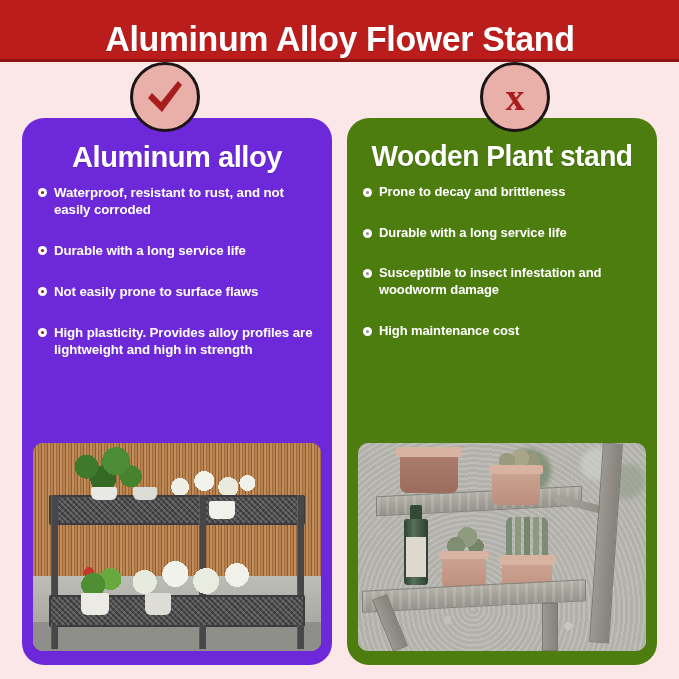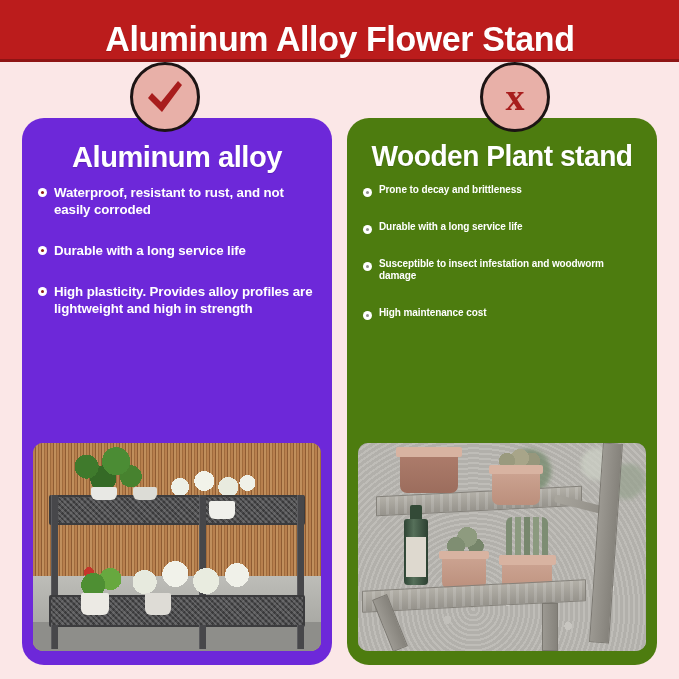--- a/index.html
+++ b/index.html
@@ -76,21 +76,21 @@
   .bullet-item {
     position: relative;
     padding-left: 18px;
     margin-bottom: 24px;
     color: #ffffff;
     font-size: 13.3px;
     font-weight: bold;
     line-height: 1.28;
     letter-spacing: -0.1px;
   }
-  .panel-right .bullet-item { font-size: 10px; }
+  .panel-right .bullet-item { font-size: 13px; }
   .bullet-dot {
     position: absolute;
     left: 2px;
     top: 4px;
     width: 9px;
     height: 9px;
     border-radius: 50%;
     background: #ffffff;
   }
   .bullet-dot::after {
@@ -270,20 +270,24 @@
     <li class="bullet-item">
       <span class="bullet-dot"></span>
       <span>Waterproof, resistant to rust, and not easily corroded</span>
     </li>
     <li class="bullet-item">
       <span class="bullet-dot"></span>
       <span>Durable with a long service life</span>
     </li>
     <li class="bullet-item">
       <span class="bullet-dot"></span>
+      <span>Not easily prone to surface flaws</span>
+    </li>
+    <li class="bullet-item">
+      <span class="bullet-dot"></span>
       <span>High plasticity. Provides alloy profiles are lightweight and high in strength</span>
     </li>
   </ul>
 
   <div class="photo">
     <div class="ph-bamboo"></div>
     <div class="ph-ground"></div>
     <div class="ph-ground2"></div>
 
     <div class="foliage" style="left:26px; top:2px; width:92px; height:54px; background:radial-gradient(circle at 30% 40%, #3f7a2c 0 12px, transparent 12px), radial-gradient(circle at 62% 30%, #4b8c34 0 14px, transparent 14px), radial-gradient(circle at 48% 62%, #356a26 0 13px, transparent 13px), radial-gradient(circle at 78% 58%, #47822f 0 11px, transparent 11px);"></div>

